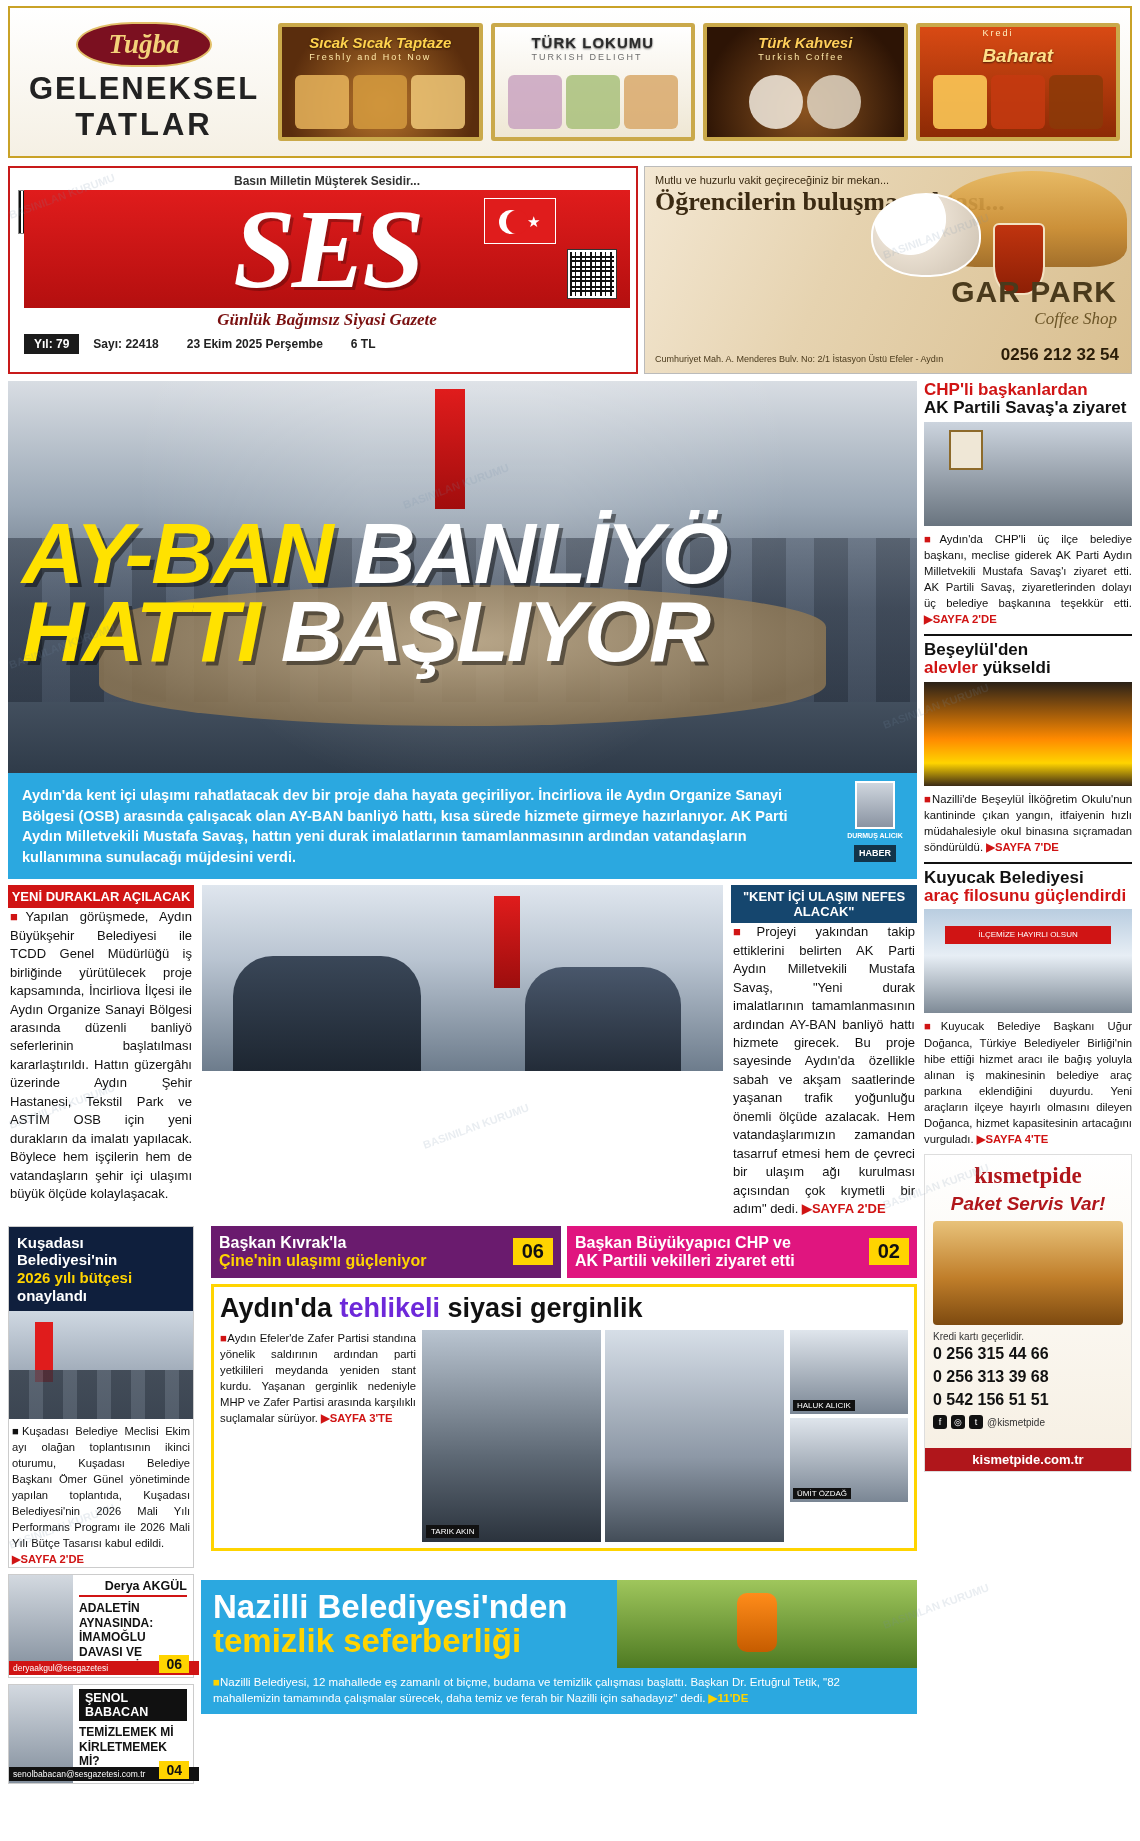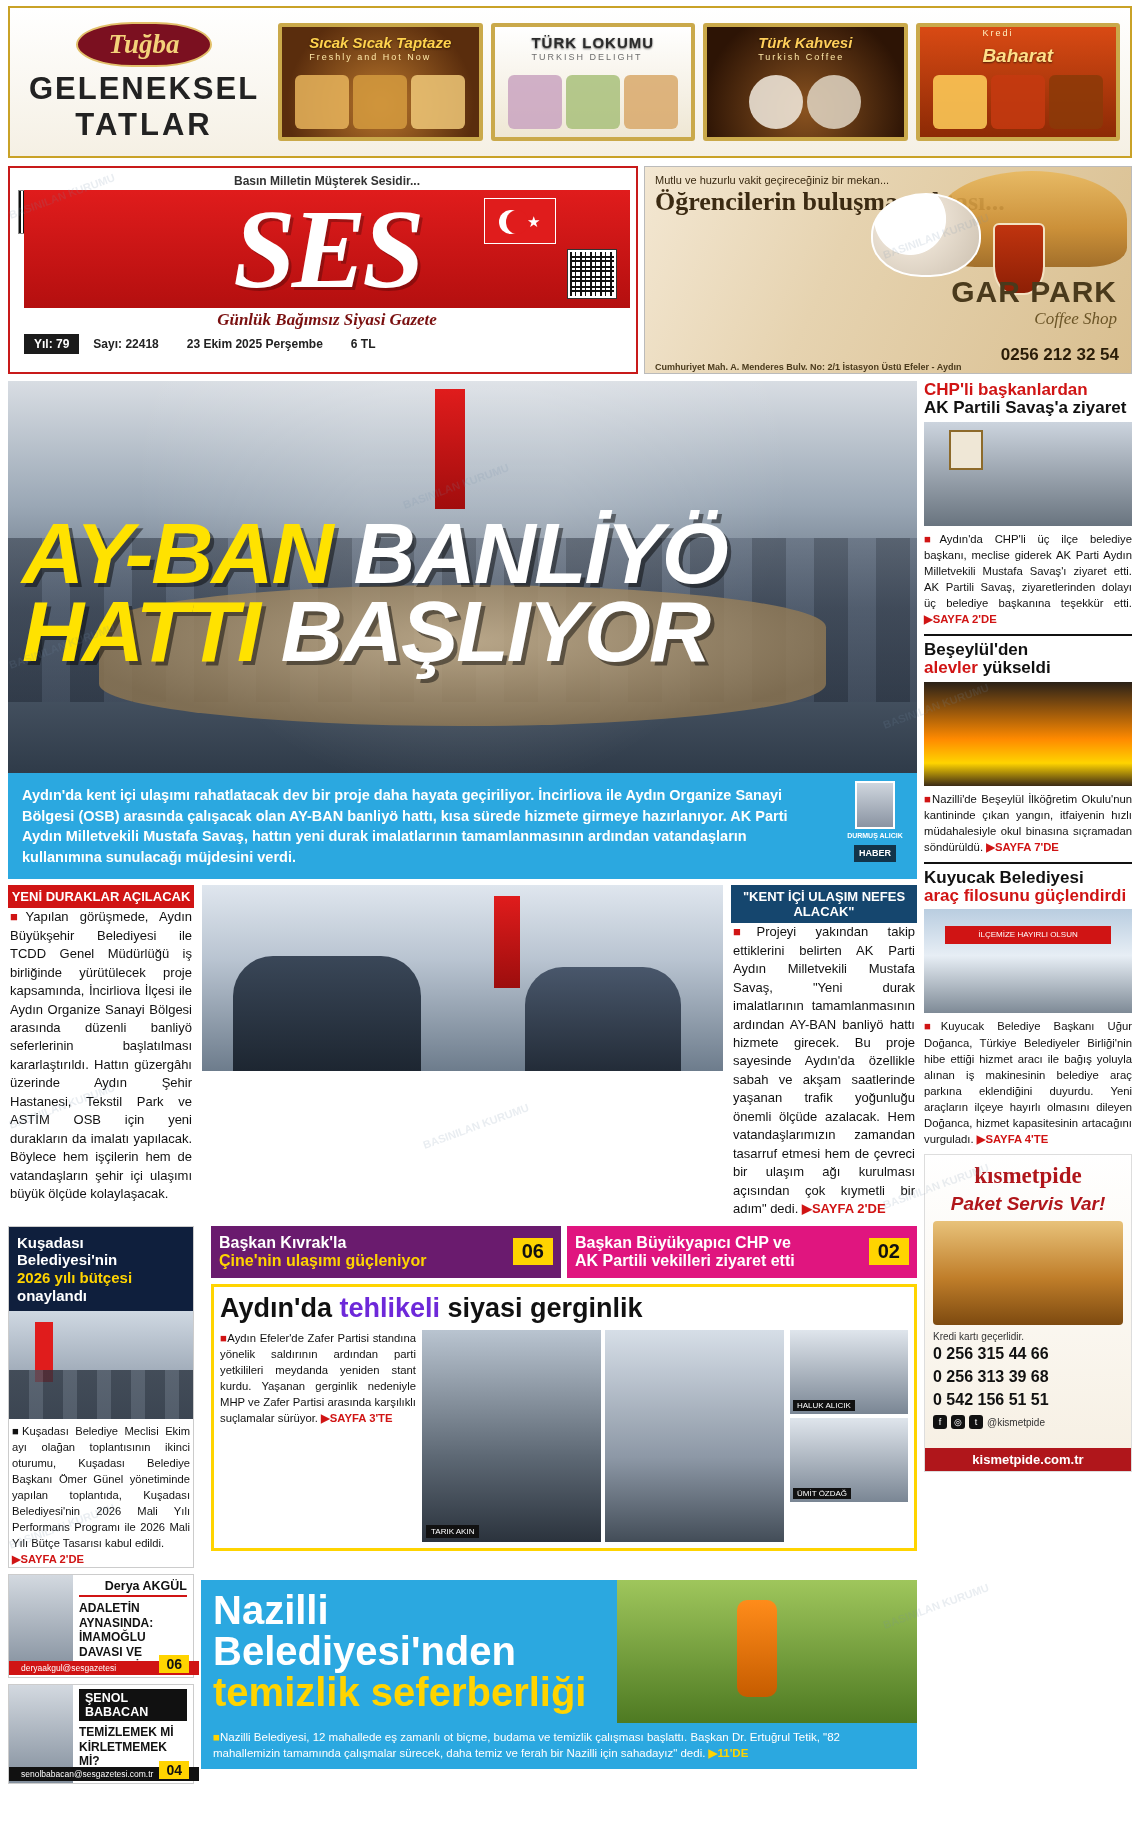--- a/index.html
+++ b/index.html
@@ -108,21 +108,21 @@
 
   .mast-right {
     flex: 1; border: 1px solid #bbb; position: relative; overflow: hidden;
     background: linear-gradient(115deg,#f3e7d2 0%, #e6d3b0 40%, #d9bf90 100%);
   }
   .gp-top { font-size: 11px; color: #3a2a12; padding: 7px 10px 0; }
   .gp-head { font-size: 26px; font-weight: bold; color: #3b2a12; line-height: 1.05; padding: 2px 10px 0; font-family: "Liberation Serif", serif; }
   .gp-logo { position: absolute; right: 14px; bottom: 44px; text-align: right; }
   .gp-logo .gp1 { font-size: 30px; font-weight: bold; color: #4a3a1c; letter-spacing: 1px; }
   .gp-logo .gp2 { font-size: 17px; font-style: italic; color: #6b5527; font-family: "Liberation Serif", serif; }
-  .gp-addr { position: absolute; left: 10px; bottom: 0; font-size: 9px; color: #4a3a1c; line-height: 1.35; font-weight: bold; }
+  .gp-addr { position: absolute; left: 10px; bottom: 8px; font-size: 9px; color: #4a3a1c; line-height: 1.35; }
   .gp-phone { position: absolute; right: 12px; bottom: 8px; font-size: 17px; font-weight: bold; color: #2a1d08; }
   .cupdeco { position: absolute; right: 150px; top: 26px; width: 110px; height: 84px; border-radius: 50% 50% 46% 46%; background: radial-gradient(circle at 35% 30%, #fff 0 40%, #e8ded0 41%, #cbbfae 100%); border: 2px solid #fff; }
   .teadeco { position: absolute; right: 86px; top: 56px; width: 52px; height: 72px; background: linear-gradient(180deg,#c0340f 0%, #8d1f05 100%); border-radius: 6px 6px 40% 40%; border: 2px solid #f3e2c2; }
   .sandwichdeco { position: absolute; right: 4px; top: 4px; width: 190px; height: 96px; border-radius: 50% 50% 20% 20%; background: linear-gradient(180deg,#e8b85e 0%,#c98a2e 60%,#9c661e 100%); opacity: .9; }
 
   
   .grid { display: flex; gap: 7px; margin-top: 7px; }
   .col-main { flex: 1 1 auto; width: 740px; }
   .col-right { flex: 0 0 208px; }
 
@@ -219,35 +219,35 @@
   .teh-photo { flex: 1; height: 212px; position: relative; overflow: hidden; background: linear-gradient(180deg,#c9d2dc,#6c7886); }
   .teh-photo .cap { position: absolute; left: 4px; bottom: 4px; background: #111; color: #fff; font-size: 8px; padding: 2px 5px; }
   .teh-photo.ph1 { background: linear-gradient(180deg,#b9c4d0 0%,#5d6874 60%,#2b333d 100%); }
   .teh-photo.ph2 { background: linear-gradient(180deg,#d6dee7 0%,#8d98a6 60%,#434d58 100%); }
   .teh-right { flex: 0 0 118px; display: flex; flex-direction: column; gap: 4px; }
   .teh-port { height: 84px; position: relative; background: linear-gradient(180deg,#dfe5ec,#7a8694); }
   .teh-port .cap { position: absolute; left: 3px; bottom: 3px; background: #111; color: #fff; font-size: 8px; padding: 1px 4px; }
 
   .nazilli { margin-top: 6px; background: #2ba8e0; display: flex; align-items: stretch; }
   .nazilli-left { flex: 1 1 auto; padding: 10px 12px; }
-  .nazilli-left h3 { margin: 0; font-size: 40px; font-weight: bold; color: #fff; line-height: 1.02; }
+  .nazilli-left h3 { margin: 0; font-size: 33px; font-weight: bold; color: #fff; line-height: 1.02; }
   .nazilli-left h3 .y { color: #ffd400; }
   .nazilli-photo { flex: 0 0 300px; background: linear-gradient(180deg,#9fc65c 0%,#4e7a22 100%); position: relative; }
   .nazilli-photo .worker { position: absolute; left: 40%; top: 14%; width: 40px; height: 68%; background: linear-gradient(180deg,#ff8c1a,#c65c00); border-radius: 10px; }
   .nazilli-foot { background: #2ba8e0; color: #fff; font-size: 11.5px; padding: 6px 12px 8px; line-height: 1.4; }
   .nazilli-foot .y { color: #ffd400; font-weight: bold; }
 
   
   .columnists { margin-top: 6px; }
   .colm { display: flex; border: 1px solid #ccc; margin-bottom: 6px; background: #fff; }
   .colm .ph { flex: 0 0 64px; height: 98px; background: linear-gradient(180deg,#d3d9e0,#838f9d); }
   .colm .info { flex: 1; padding: 4px 6px; position: relative; }
   .colm .nm { font-size: 12.5px; font-weight: bold; text-align: right; border-bottom: 2px solid #d01414; padding-bottom: 2px; }
   .colm .ttl { font-size: 12px; font-weight: bold; line-height: 1.2; margin-top: 4px; color: #111; }
-  .colm .mail { position: absolute; left: -64px; bottom: 2px; width: 190px; background: #d01414; color: #fff; font-size: 8.5px; padding: 2px 12px; }
+  .colm .mail { position: absolute; left: -64px; bottom: 2px; width: 190px; background: #d01414; color: #fff; font-size: 8.5px; padding: 2px 4px; }
   .colm .pg { position: absolute; right: 4px; bottom: 4px; background: #ffd400; color: #111; font-size: 14px; font-weight: bold; padding: 1px 7px; }
   .colm.dark .hd { background: #111; color: #fff; font-size: 12.5px; font-weight: bold; padding: 2px 6px; }
   .colm.dark .mail { background: #111; }
 
   
   .rbox { margin-bottom: 7px; }
   .rhead { font-size: 17px; font-weight: bold; line-height: 1.08; }
   .rhead .r { color: #d01414; }
   .rhead .k { color: #111; }
   .rphoto { width: 100%; height: 104px; margin-top: 4px; background: linear-gradient(180deg,#ccd4de,#69747f); position: relative; overflow: hidden; }

